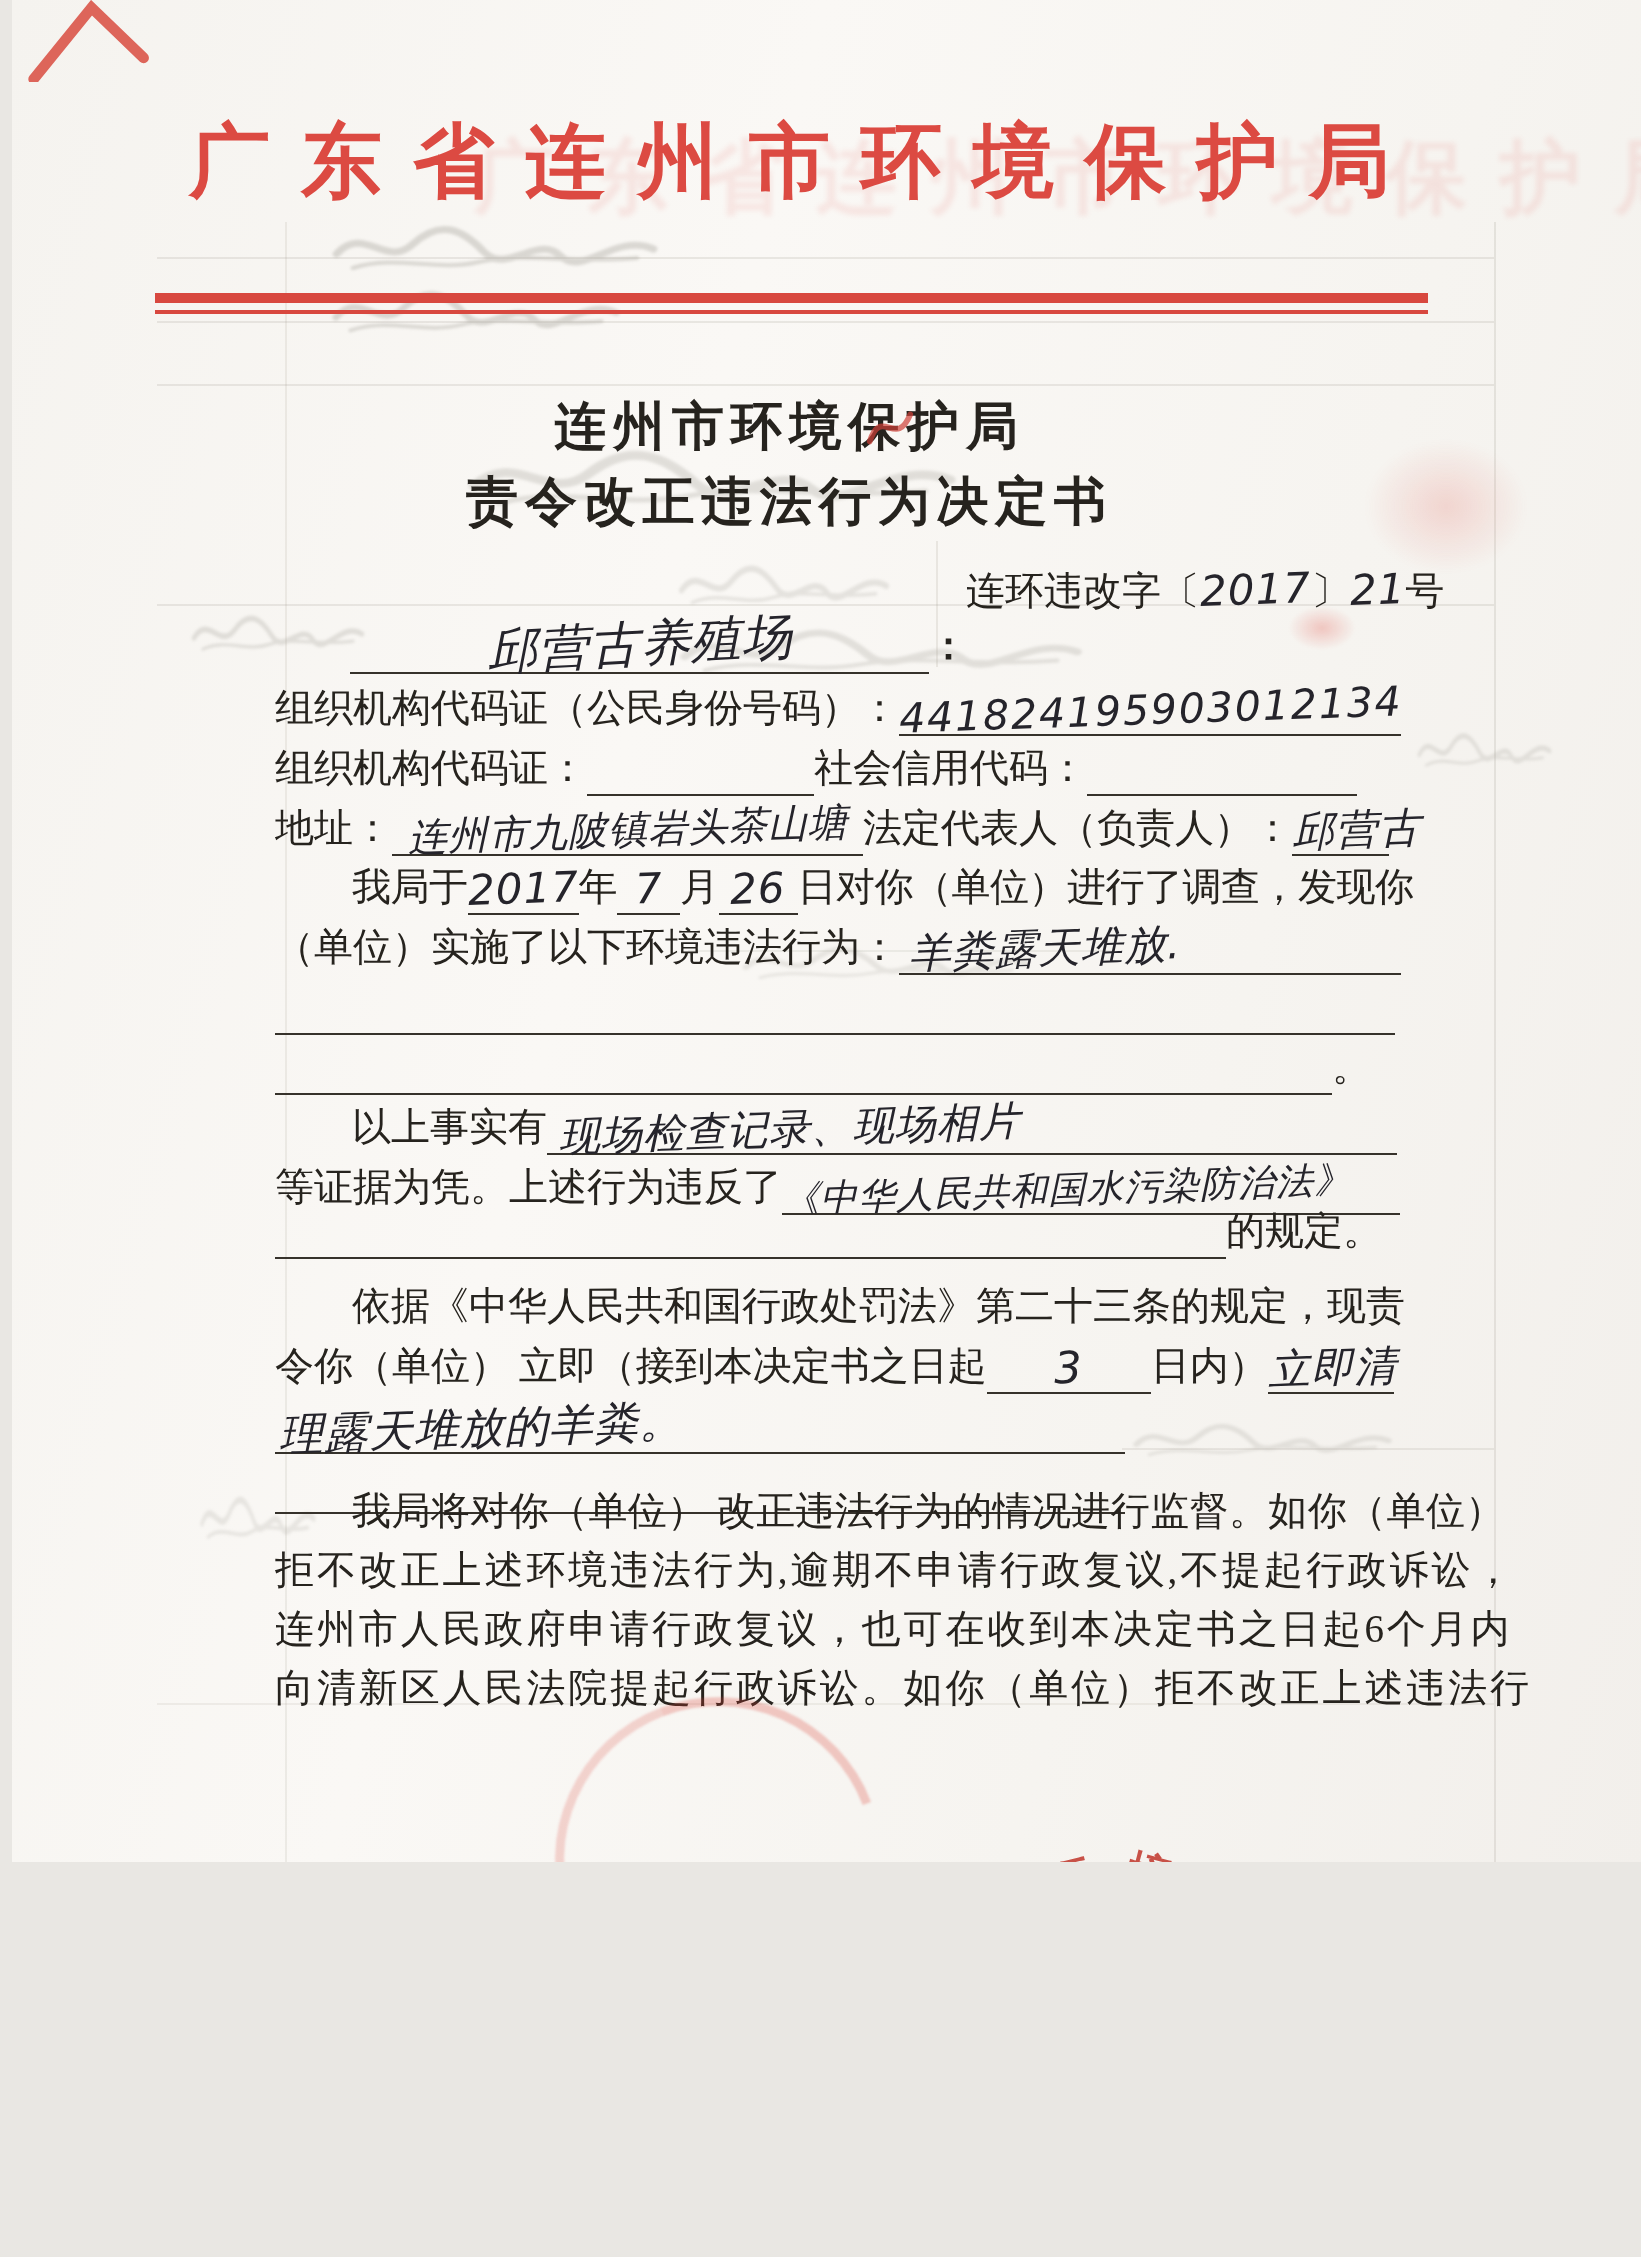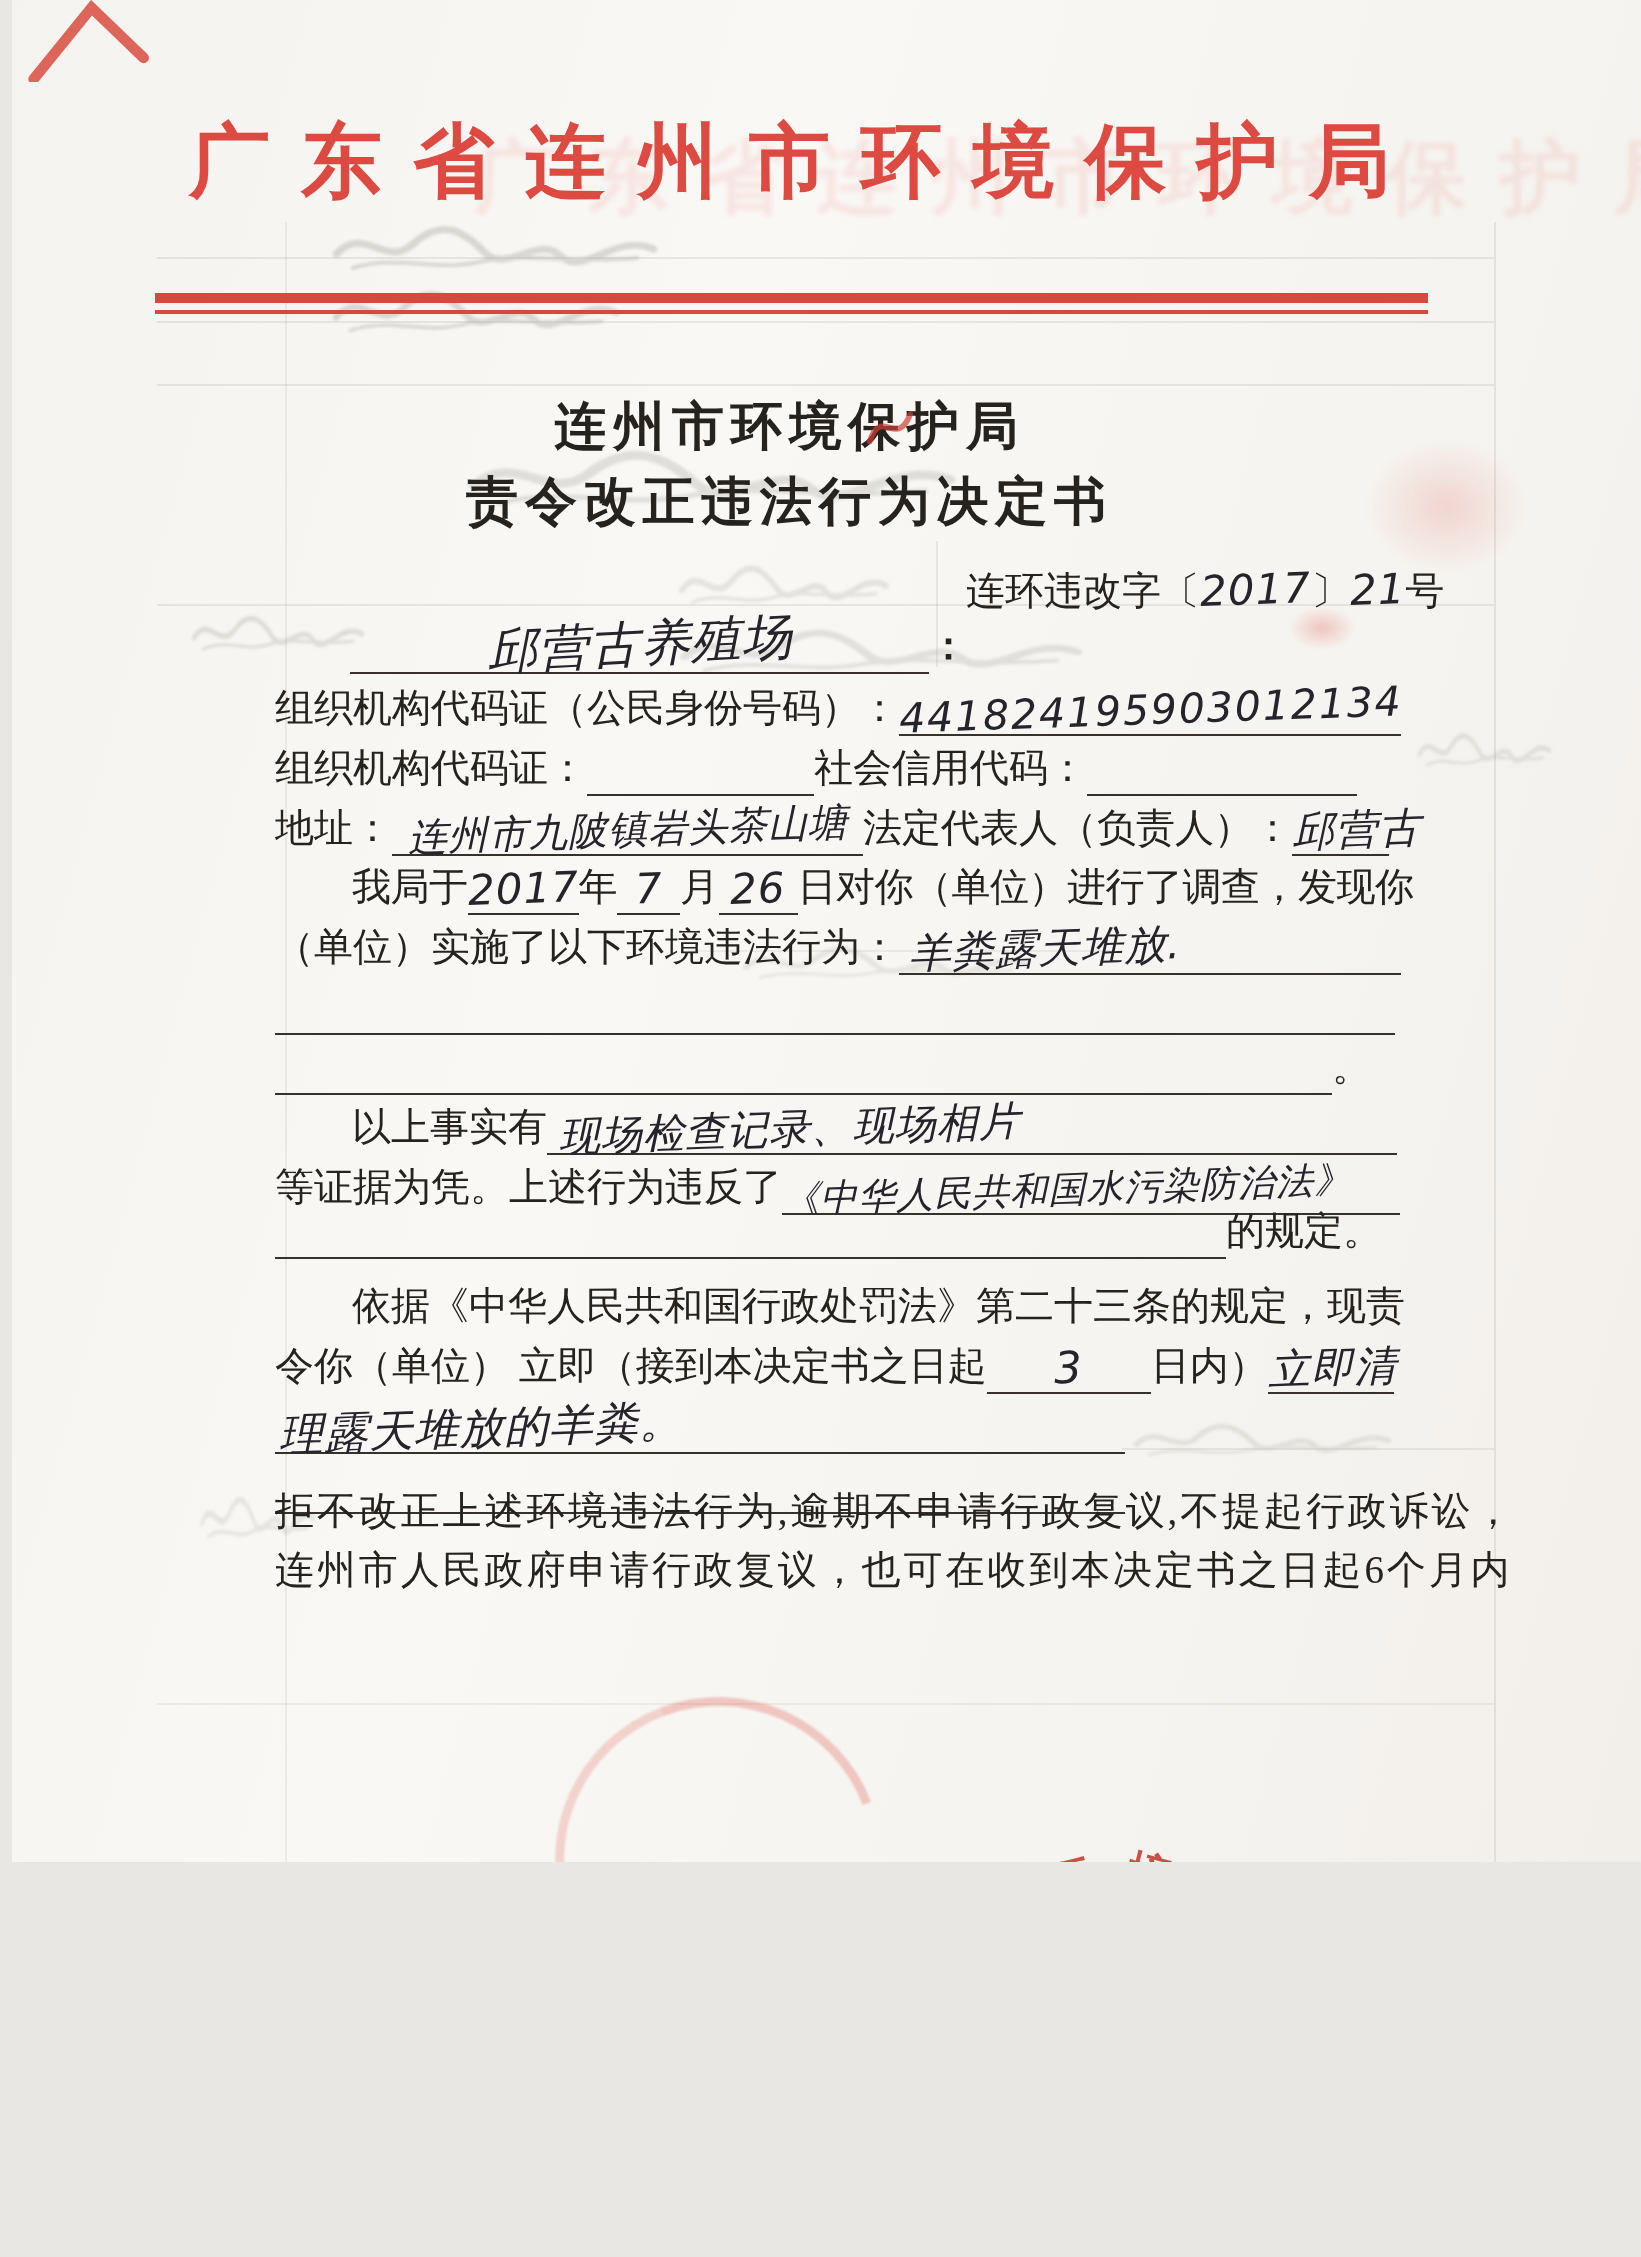--- a/index.html
+++ b/index.html
@@ -194,22 +194,24 @@
     </div>
     <div class="ln" style="top:780px">
       <span class="ul" style="width:850px;text-align:left"><span class="hw" style="font-size:44px;padding-left:3.9px">理露天堆放的羊粪。</span></span>
     </div>
     <div class="ln" style="top:840px">
       <span class="ul blank" style="width:850px"></span>
     </div>
   </div>
 
   <div class="para">
+    <div class="first">我局将对你（单位） 改正违法行为的情况进行监督。如你（单位）</div>
     <div>拒不改正上述环境违法行为,逾期不申请行政复议,不提起行政诉讼，</div>
     <div>连州市人民政府申请行政复议，也可在收到本决定书之日起6个月内</div>
+    <div>向清新区人民法院提起行政诉讼。如你（单位）拒不改正上述违法行</div>
   </div>
 
   <div class="sig-org">连州市环境保护局</div>
   <div class="sig-date">
     <span class="hw" style="transform:rotate(-8deg)">2017</span><span style="margin-left:7.7px">年</span><span class="hw" style="margin-left:25px">7</span><span style="margin-left:21px">月</span><span class="hw" style="margin-left:19.3px">26</span><span style="margin-left:15.4px">日</span>
   </div>
 
   <svg class="stamp" viewBox="0 0 400 400">
     <circle cx="200" cy="200" r="166" fill="none" stroke="#c62f24" stroke-width="11"></circle>
     <polygon points="200,120 220,177 281,179 232,216 250,274 200,239 150,274 168,216 119,179 180,177" fill="#c62f24" opacity=".92"></polygon>

